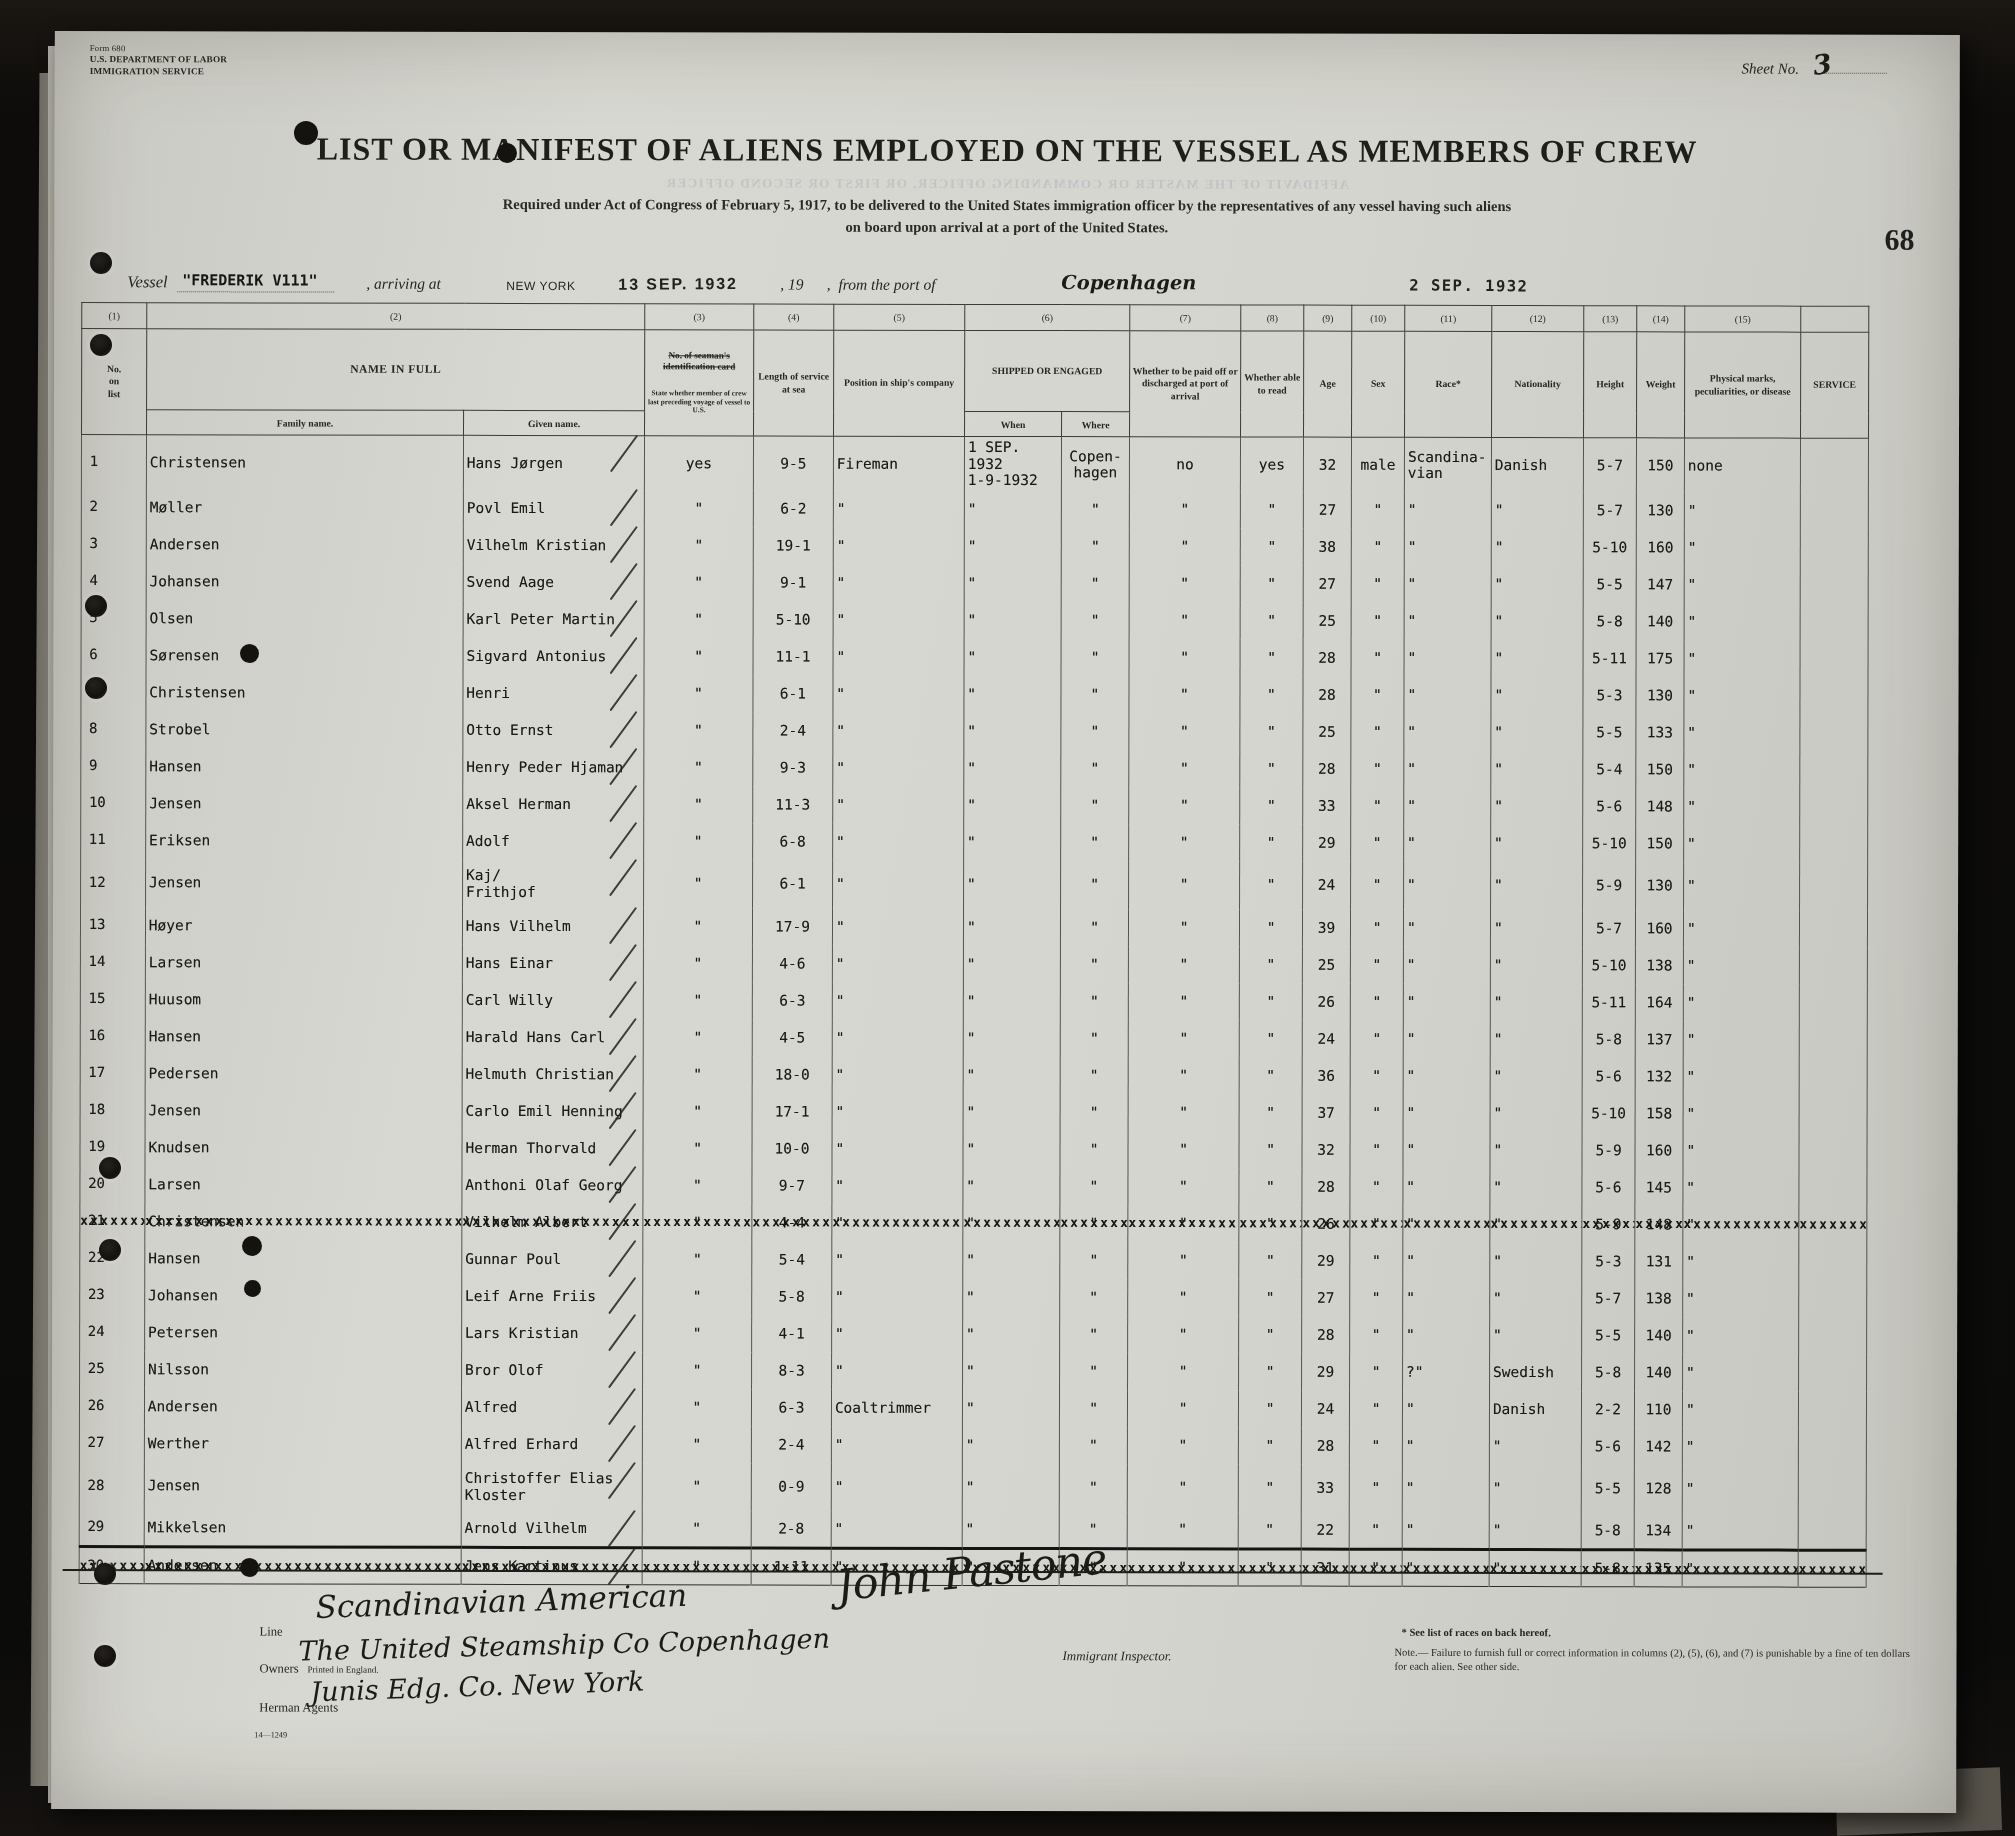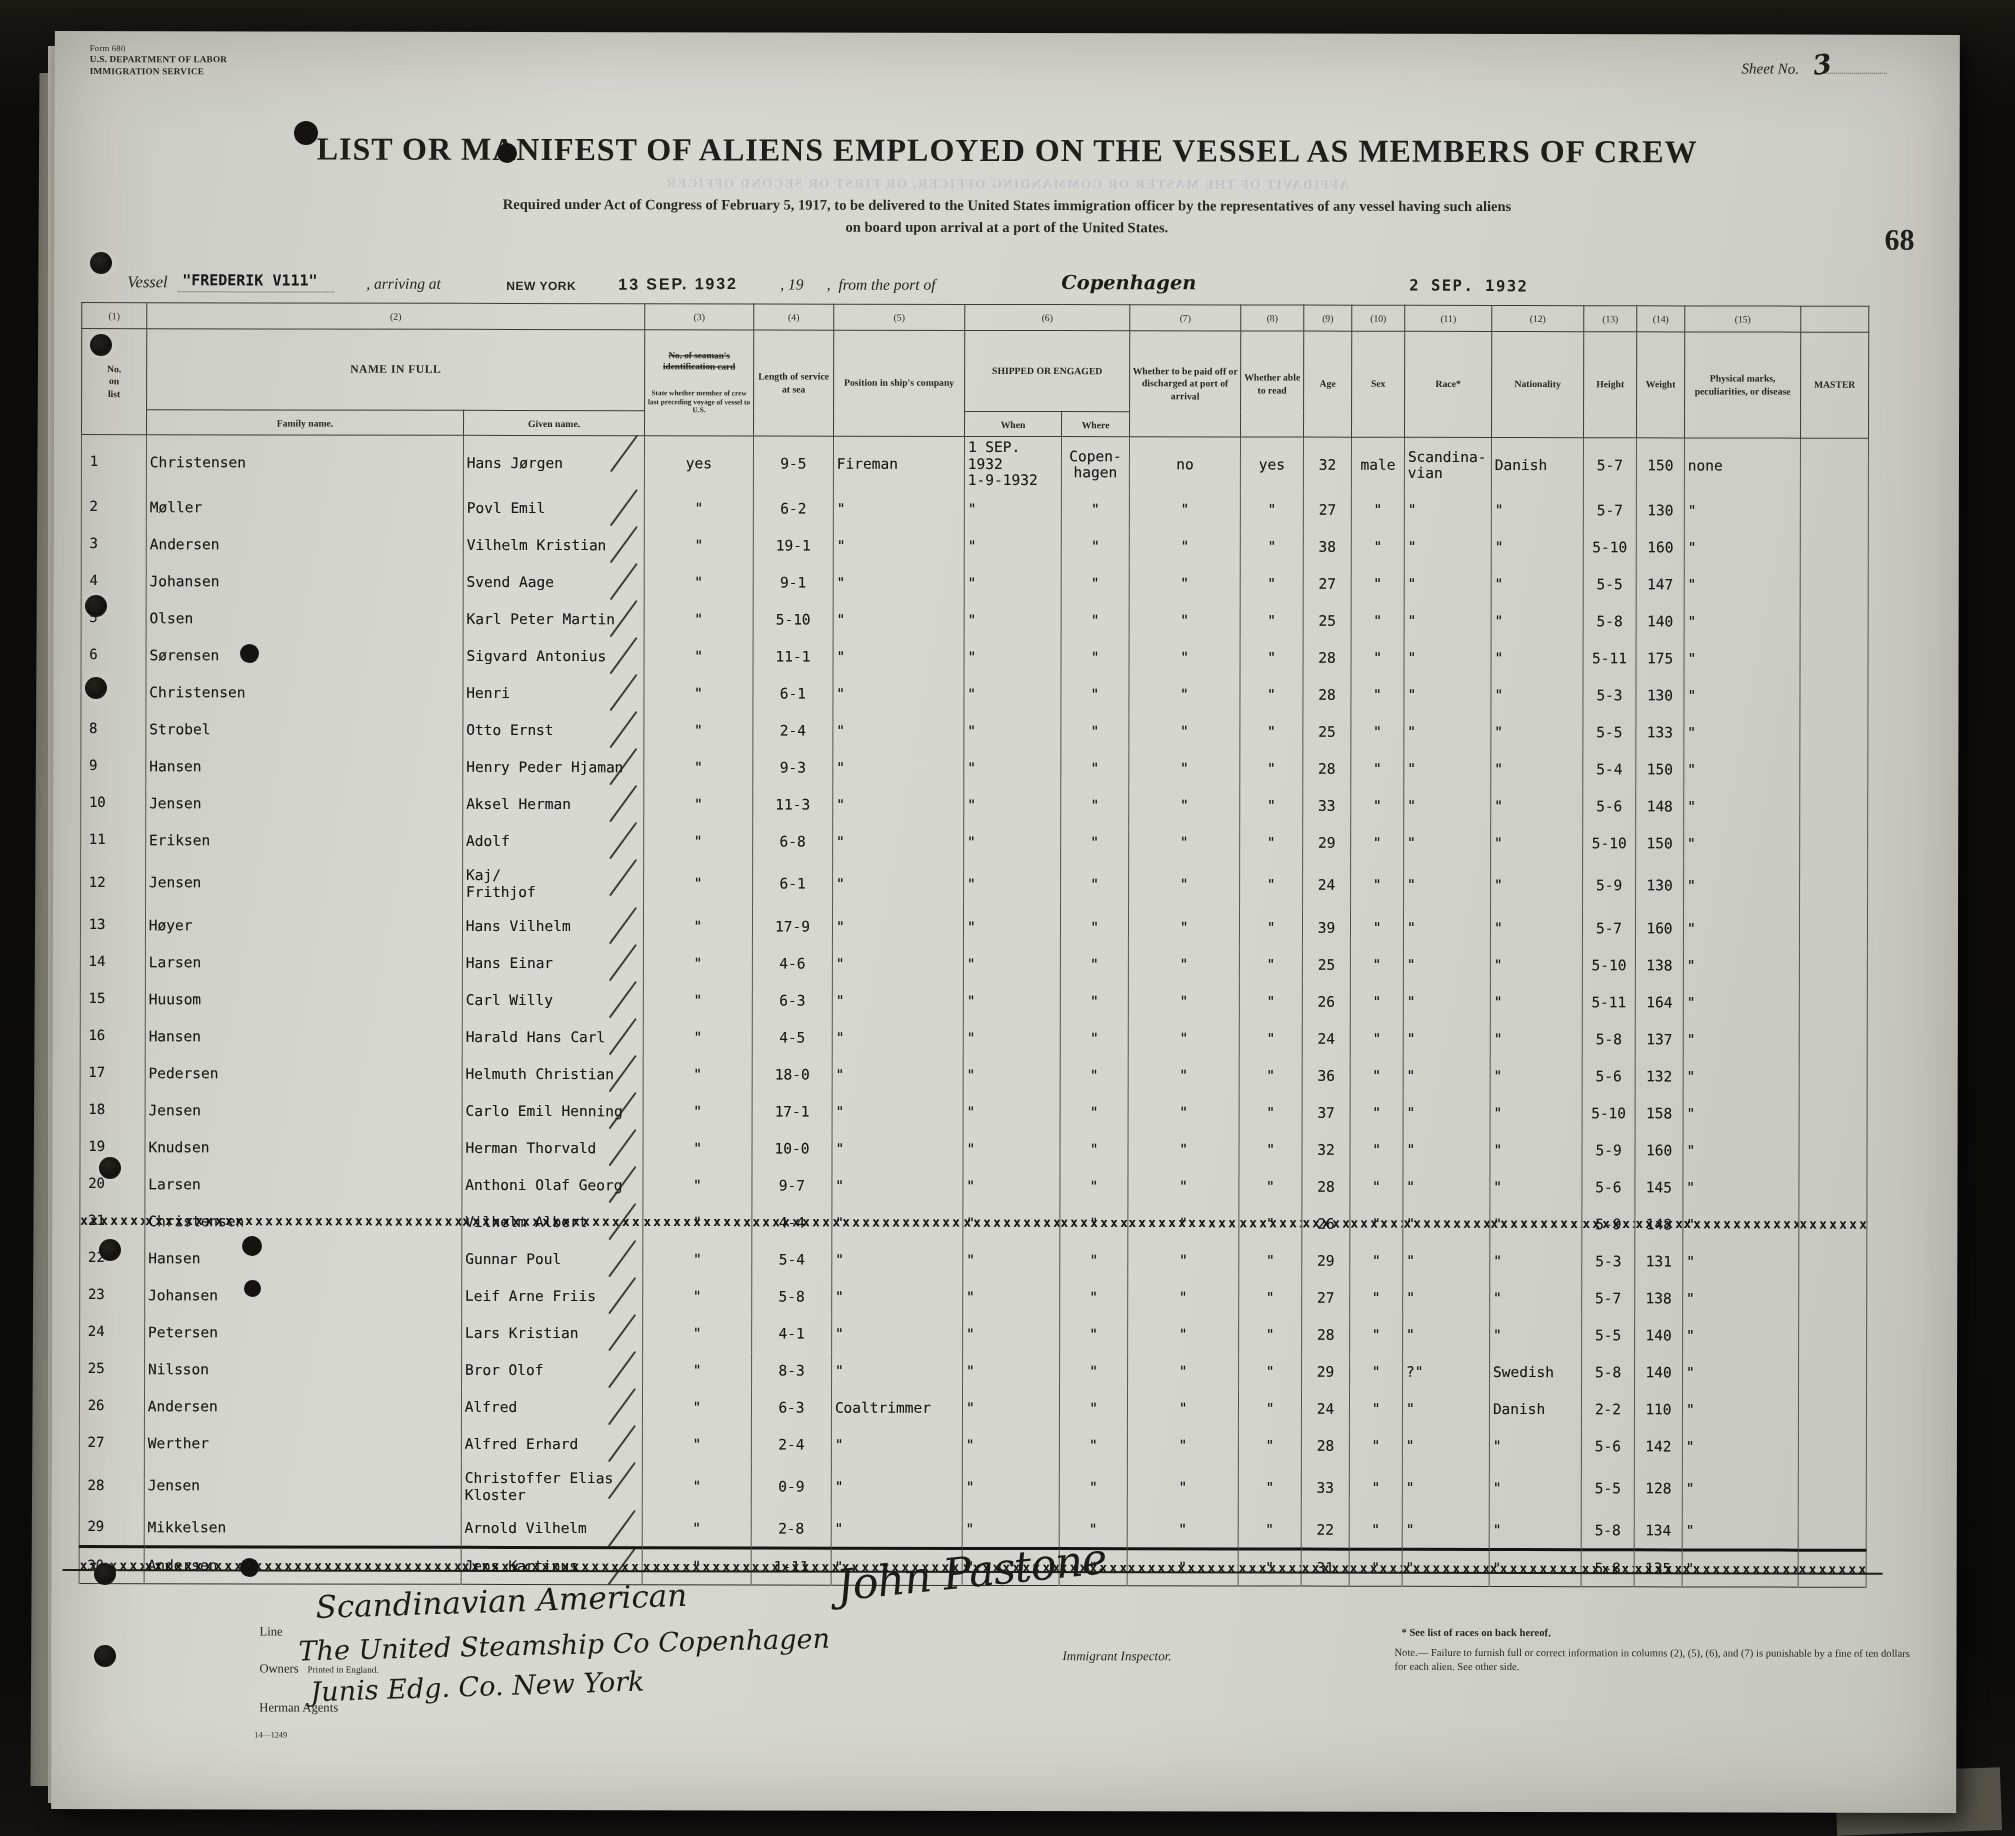--- a/index.html
+++ b/index.html
@@ -33,21 +33,21 @@
   .subtitle.s1 { top:164px; } .subtitle.s2 { top:186px; }
   .ghost { position:absolute; top:143px; left:0; width:100%; text-align:center; font-size:13px; font-weight:bold; color:#3c4a72; opacity:.13; transform:scaleX(-1); letter-spacing:1.5px; }
   .stamp-68 { position:absolute; left:1830px; top:188px; font-size:30px; font-weight:bold; color:#1f1f1c; }
 
   
   .vessel-line { position:absolute; left:0; top:219px; width:100%; height:45px; }
   .vessel-line > span { position:absolute; bottom:2.9px; }
   .v-label   { left:73px;  font:italic 16.5px "Liberation Serif", serif; }
   .v-name    { left:123px;  font-family:"DejaVu Sans Mono",monospace; font-weight:bold; font-size:15px; border-bottom:1.5px dotted #5a5a52; padding:0 16.5px 2.4px 4.8px; color:#161614; }
   .v-arrive  { left:312px;  font:italic 15.5px "Liberation Serif", serif; white-space:pre; }
-  .v-port    { left:452px;  font-family:"Liberation Sans",sans-serif; font-weight:bold; font-size:12px; letter-spacing:0.5px; bottom:4.8px; }
+  .v-port    { left:452px;  font-family:"Liberation Sans",sans-serif; font-weight:normal; font-size:12px; letter-spacing:0.5px; bottom:4.8px; }
   .v-stamp1  { left:564px; font-family:Liberation Sans, sans-serif; font-weight:bold; font-size:16px; letter-spacing:1.9px; color:#22221e; transform:rotate(-.5deg); }
   .v-yearfrom{ left:726px; font:italic 15.5px "Liberation Serif", serif; white-space:pre; }
   .v-copen   { left:1007px; font-family:"DejaVu Serif",serif; font-style:italic; font-weight:bold; font-size:19.4px; bottom:1px; }
   .v-stamp2  { left:1355px; font-family:"DejaVu Sans Mono",monospace; font-weight:bold; font-size:15.5px; letter-spacing:1.5px; color:#22221e; transform:rotate(.4deg); }
 
   
   .manifest-table { position:absolute; left:27px; top:271px; width:1788px; border-collapse:collapse; table-layout:fixed; border:1.5px solid #2e2e29; }
   thead th { border:1px solid #3c3c36; padding:1.5px 2.4px; text-align:center; vertical-align:middle; white-space:pre-line; color:#26261f; }
   tr.nums th { height:22px; font-size:9.7px; font-weight:normal; }
   tr.labels th { height:77px; font-size:9.7px; font-weight:bold; line-height:1.25; }
@@ -189,21 +189,21 @@
         <th colspan="2">SHIPPED OR ENGAGED</th>
         <th rowspan="2">Whether to be paid off or discharged at port of arrival</th>
         <th rowspan="2">Whether able to read</th>
         <th rowspan="2">Age</th>
         <th rowspan="2">Sex</th>
         <th rowspan="2">Race*</th>
         <th rowspan="2">Nationality</th>
         <th rowspan="2">Height</th>
         <th rowspan="2">Weight</th>
         <th rowspan="2">Physical marks, peculiarities, or disease</th>
-        <th rowspan="2">MASTER</th>
+        <th rowspan="2">SERVICE</th>
       </tr>
       <tr class="sub">
         <th>Family name.</th>
         <th>Given name.</th>
         <th>When</th>
         <th>Where</th>
       </tr>
     </thead>
     <tbody>
         <tr style="height: 54px;">

